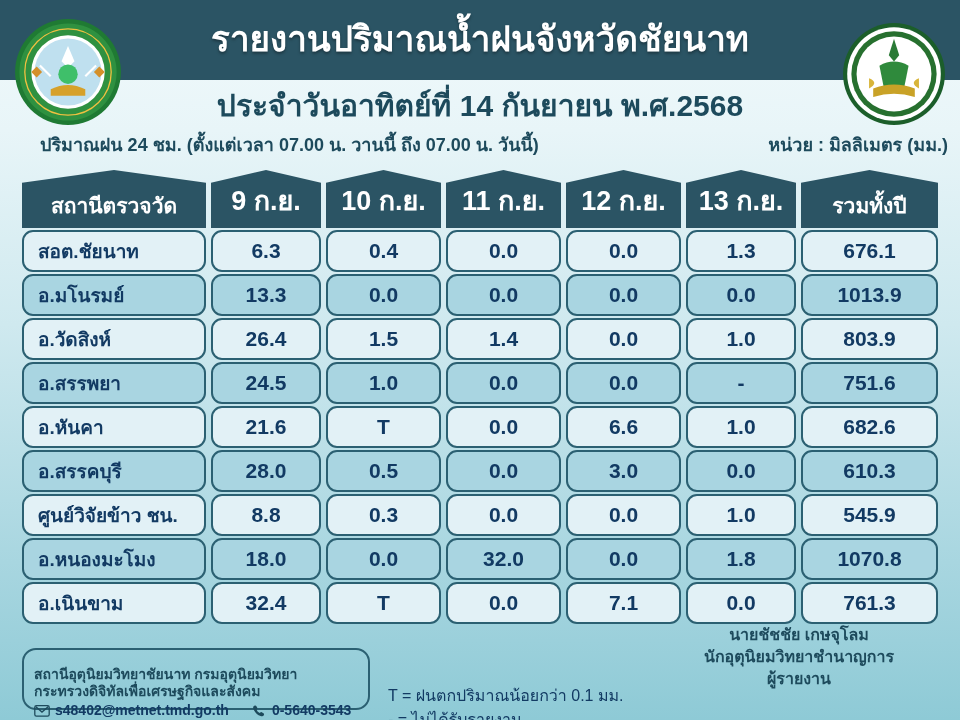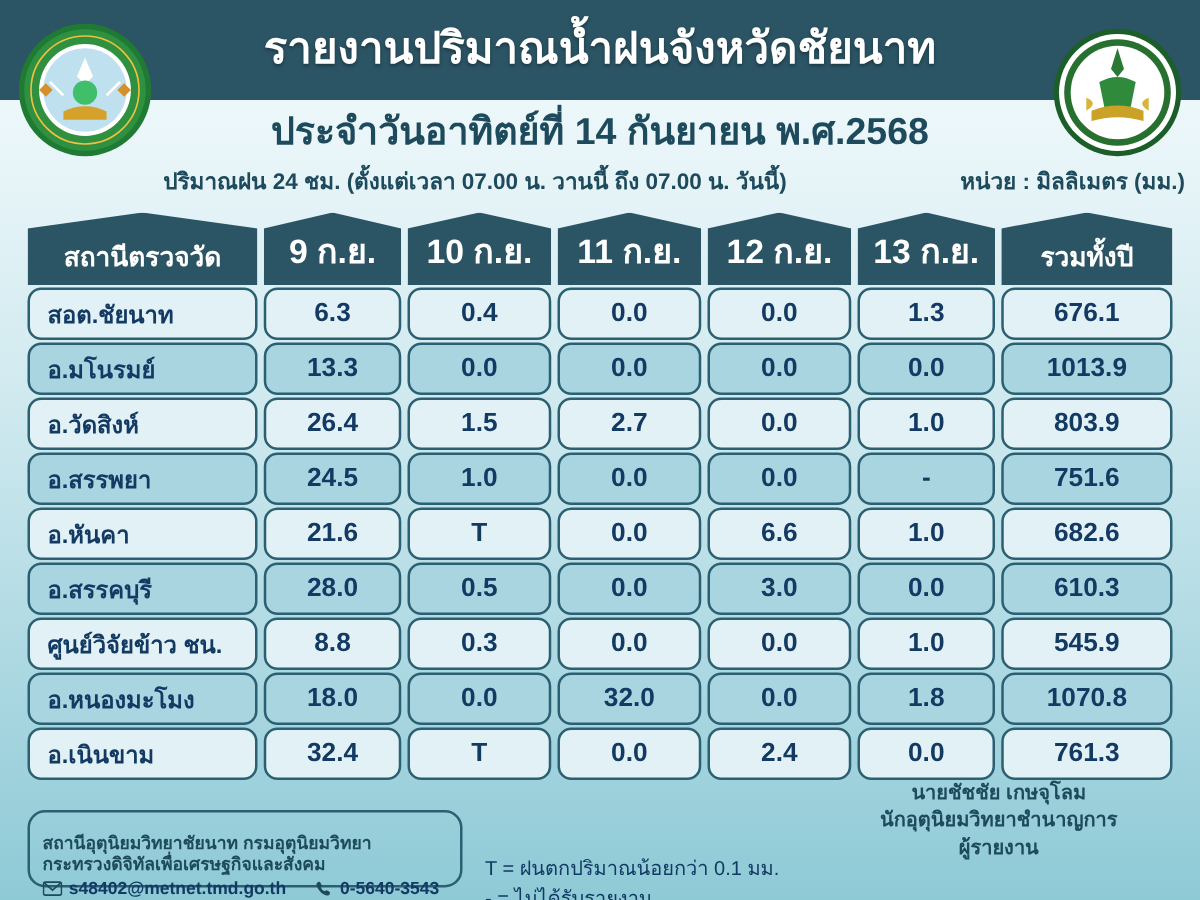--- a/index.html
+++ b/index.html
@@ -30,21 +30,21 @@
   }
   .hdr-sub {
     position: absolute; left: 120px; top: 88px; width: 720px;
     text-align: center;
     color: #1d4a5c;
     font-size: 30px; font-weight: bold;
     line-height: 36px;
   }
   .hdr-note {
     position: absolute; left: 40px; top: 130px; width: 680px;
-    text-align: center;
+    text-align: left;
     color: #1d4a5c;
     font-size: 18px; font-weight: bold;
   }
   .hdr-unit {
     position: absolute; right: 12px; top: 130px;
     color: #1d4a5c;
     font-size: 18px; font-weight: bold;
   }
 
   
@@ -196,39 +196,39 @@
         <div class="cell">T</div>
         <div class="cell alt">0.5</div>
         <div class="cell">0.3</div>
         <div class="cell alt">0.0</div>
         <div class="cell">T</div>
       </div>
       <div class="col" style="left: 446px; width: 115px;">
         <div class="hd">11 ก.ย.</div>
         <div class="cell">0.0</div>
         <div class="cell alt">0.0</div>
-        <div class="cell">2.7</div>
+        <div class="cell">1.4</div>
         <div class="cell alt">0.0</div>
         <div class="cell">0.0</div>
         <div class="cell alt">0.0</div>
         <div class="cell">0.0</div>
         <div class="cell alt">32.0</div>
         <div class="cell">0.0</div>
       </div>
       <div class="col" style="left: 566px; width: 115px;">
         <div class="hd">12 ก.ย.</div>
         <div class="cell">0.0</div>
         <div class="cell alt">0.0</div>
         <div class="cell">0.0</div>
         <div class="cell alt">0.0</div>
         <div class="cell">6.6</div>
         <div class="cell alt">3.0</div>
         <div class="cell">0.0</div>
         <div class="cell alt">0.0</div>
-        <div class="cell">2.4</div>
+        <div class="cell">7.1</div>
       </div>
       <div class="col" style="left: 686px; width: 110px;">
         <div class="hd">13 ก.ย.</div>
         <div class="cell">1.3</div>
         <div class="cell alt">0.0</div>
         <div class="cell">1.0</div>
         <div class="cell alt">-</div>
         <div class="cell">1.0</div>
         <div class="cell alt">0.0</div>
         <div class="cell">1.0</div>

